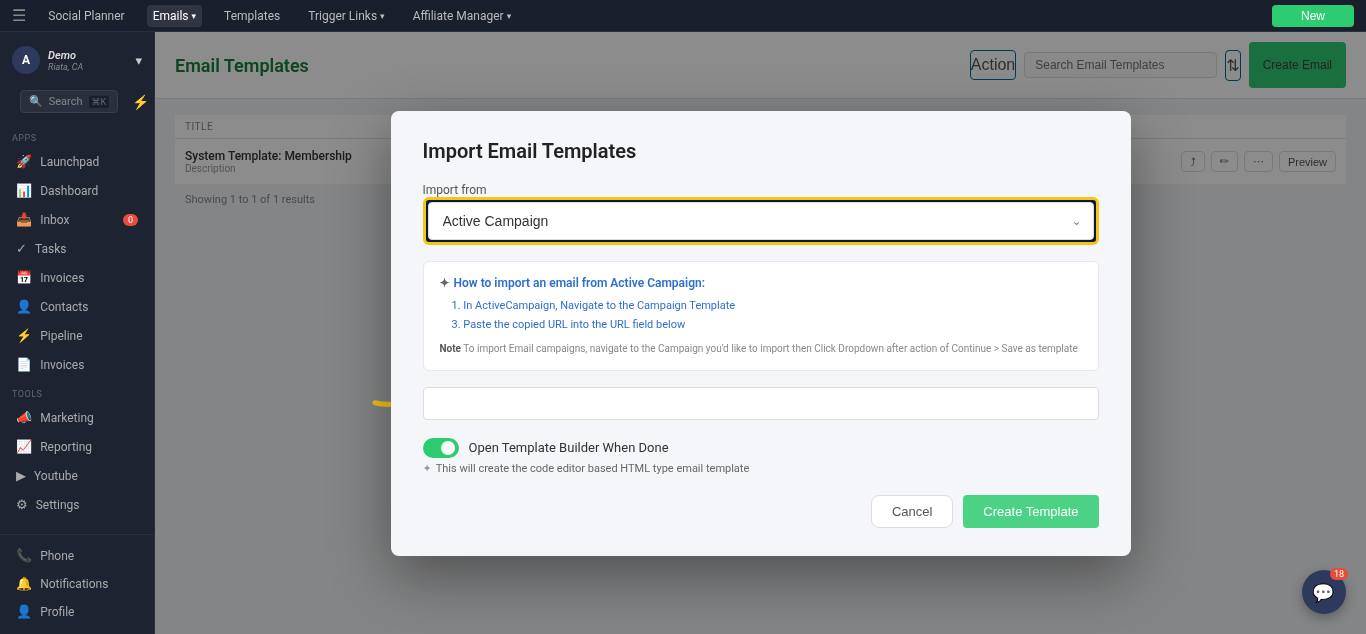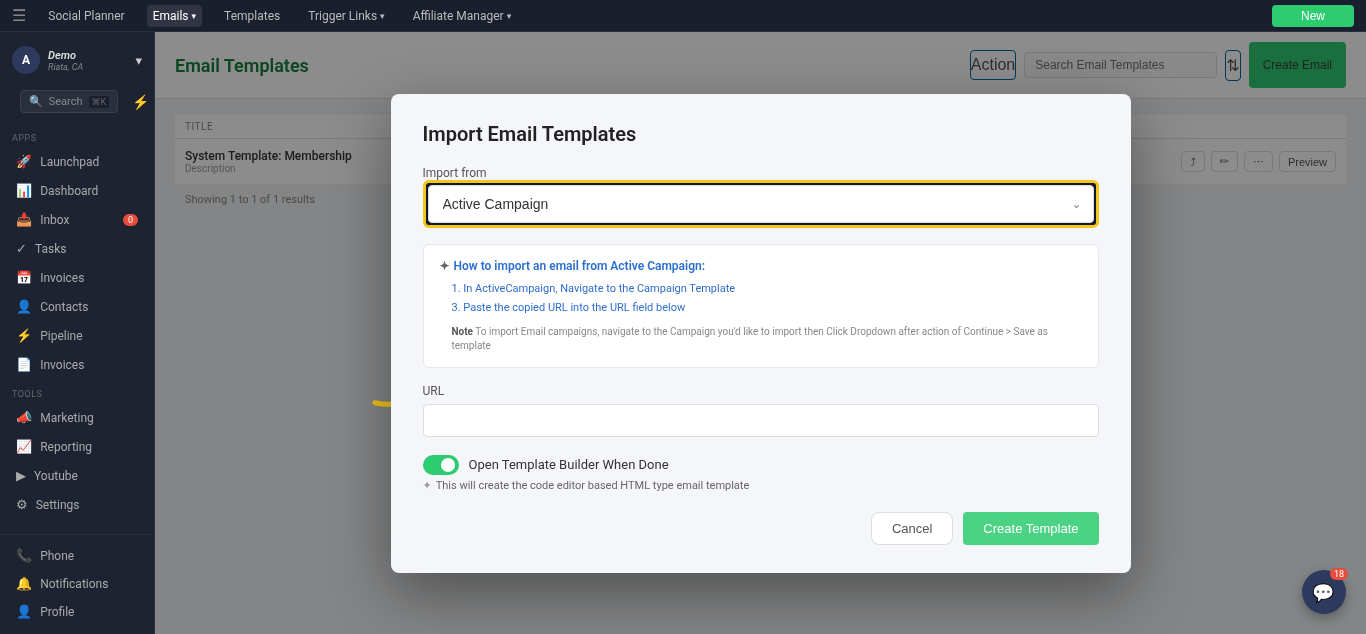--- a/index.html
+++ b/index.html
@@ -319,21 +319,20 @@
       font-size: 11px;
       color: #2d6ecf;
       margin: 3px 0 3px 12px;
       line-height: 1.5;
     }
     .instructions-note {
       font-size: 10px;
       color: #888;
       margin-top: 8px;
       line-height: 1.4;
-      margin-left: 12px;
     }
     .instructions-note strong { color: #555; }
 
     
     .url-label {
       font-size: 12px;
       color: #555;
       margin-bottom: 6px;
     }
     .url-input {
@@ -624,21 +623,20 @@
             <span>How to import an email from Active Campaign:</span>
           </div>
           <div class="instructions-step">1. In ActiveCampaign, Navigate to the Campaign Template</div>
           <div class="instructions-step">3. Paste the copied URL into the URL field below</div>
           <div class="instructions-note">
             <strong>Note</strong>
             <span>To import Email campaigns, navigate to the Campaign you'd like to import then Click Dropdown after action of Continue &gt; Save as template</span>
           </div>
         </div>
 
-        <div class="url-label">URL</div>
         <input class="url-input" type="text" placeholder="" style="">
 
         <div class="toggle-row">
           <div class="toggle"></div>
           <span class="toggle-label">Open Template Builder When Done</span>
         </div>
         <div class="toggle-sub">
           <span class="star">✦</span>
           <span>This will create the code editor based HTML type email template</span>
         </div>

